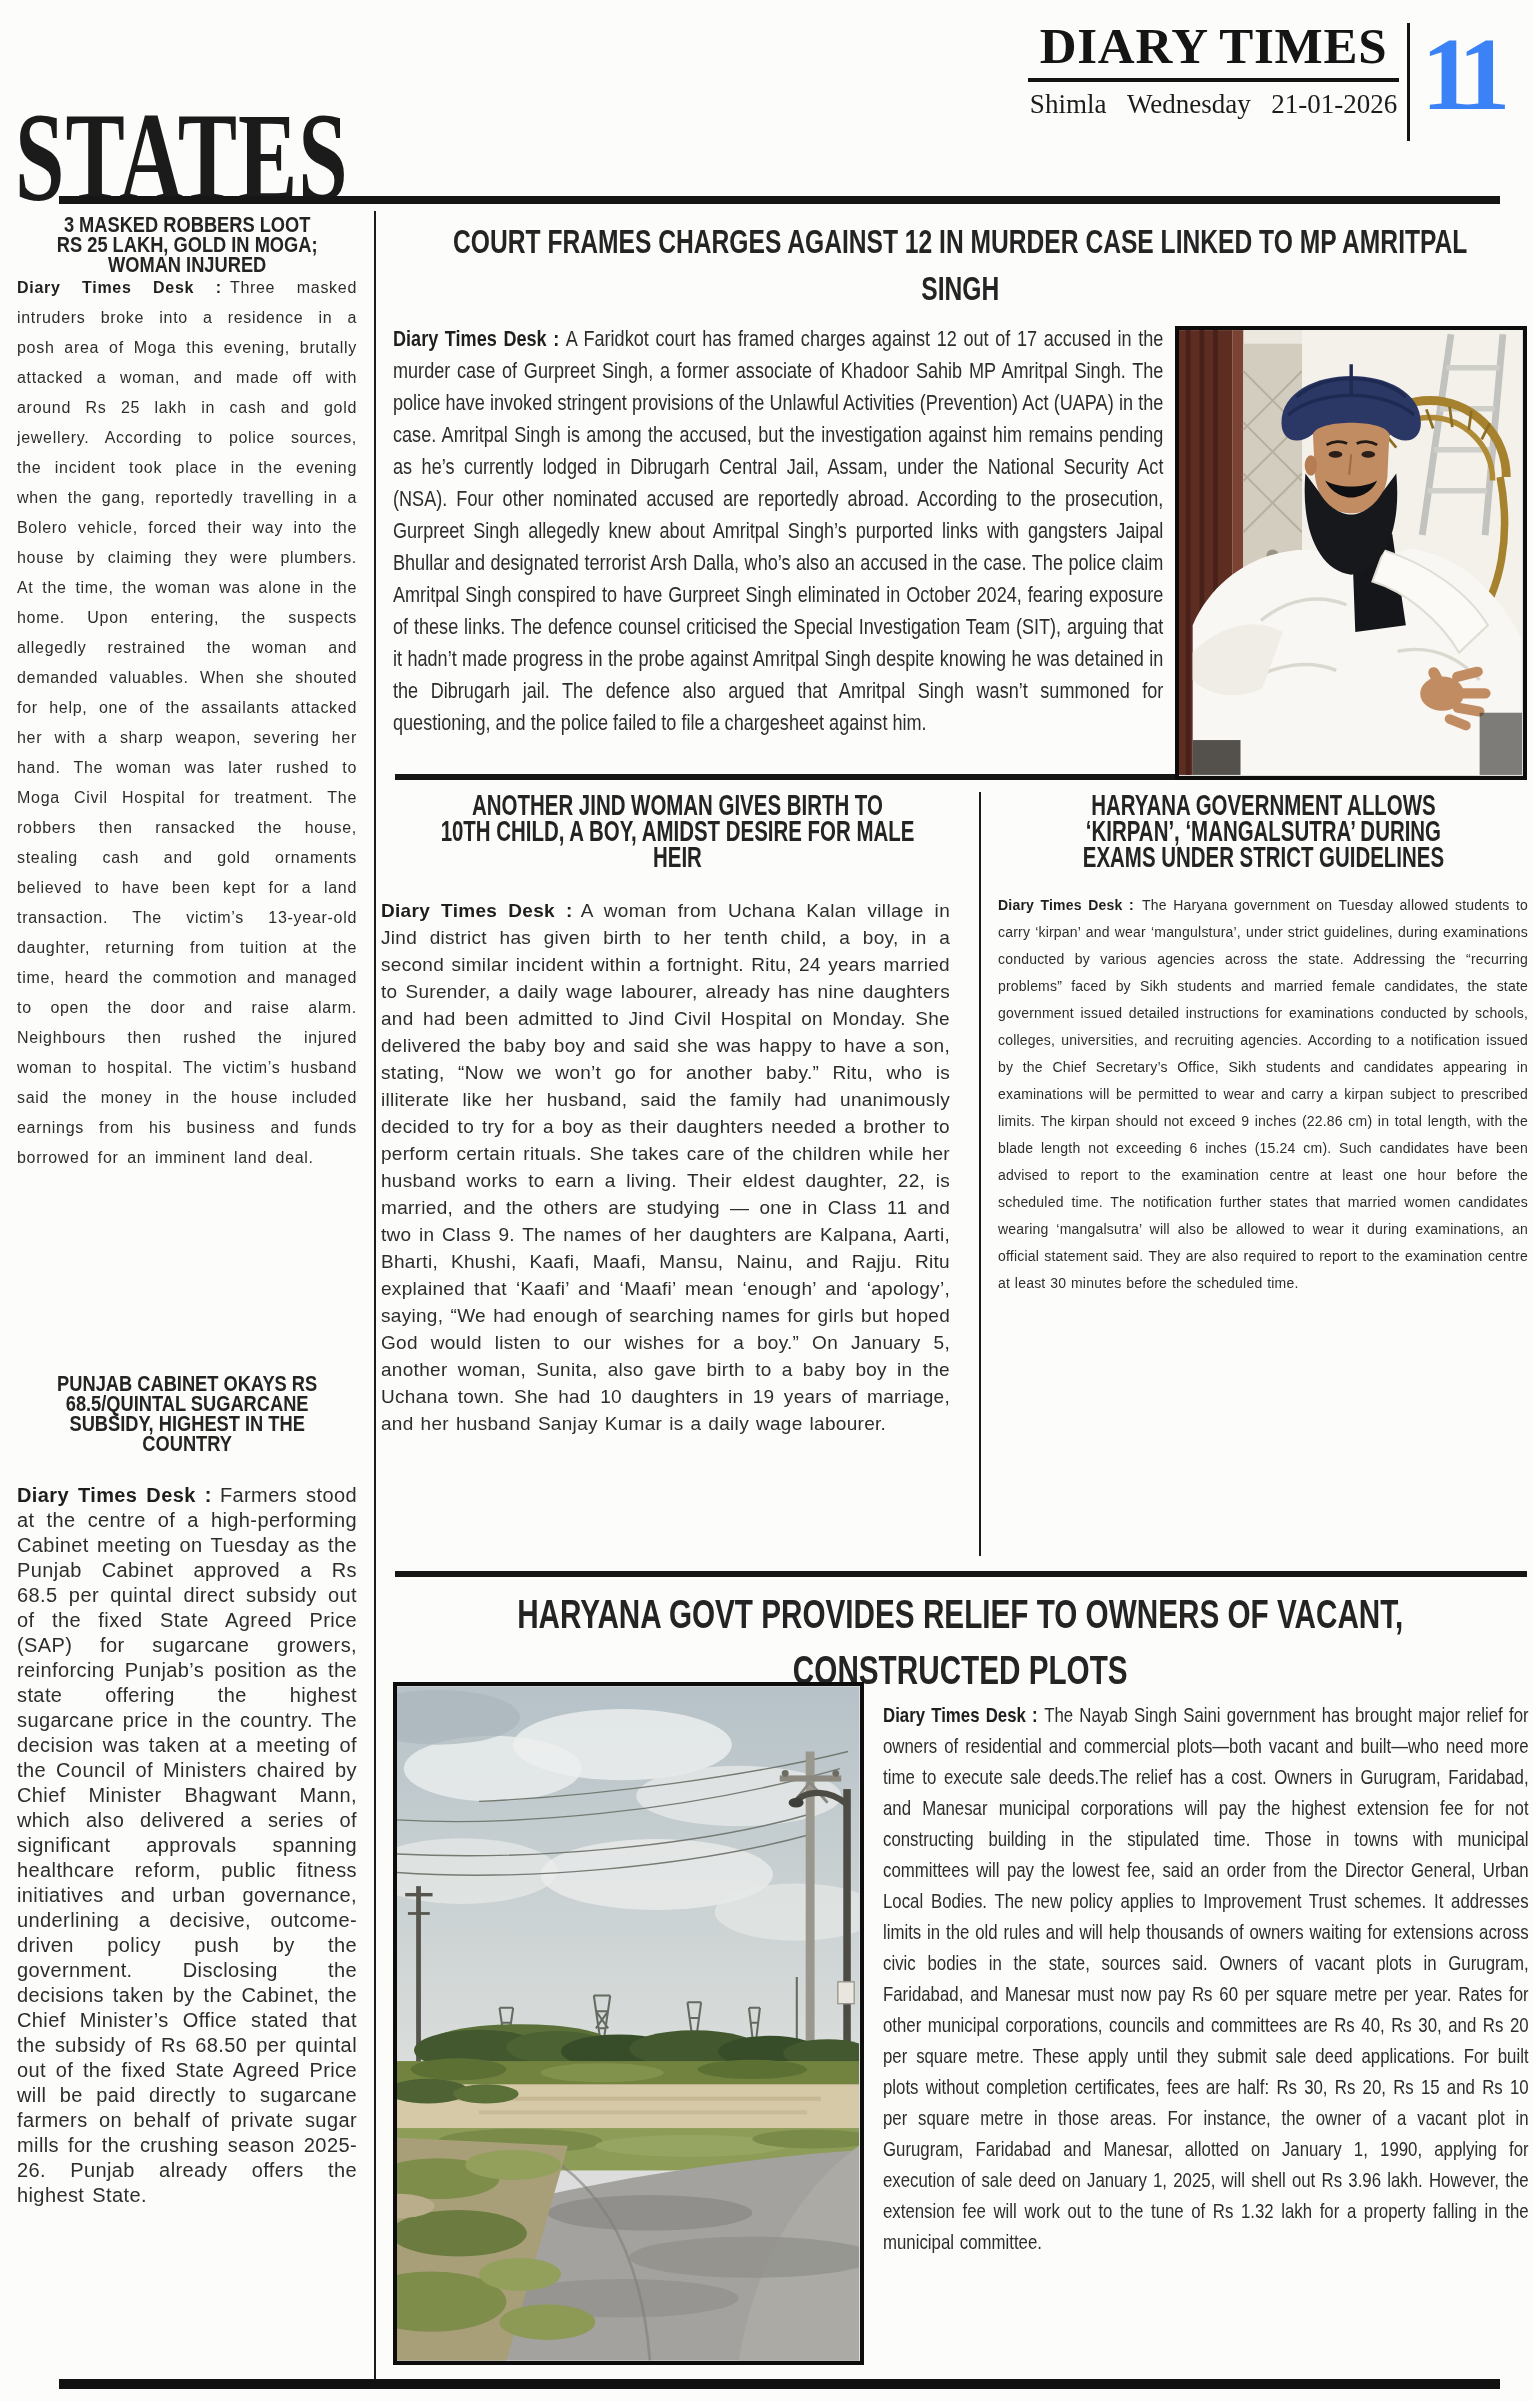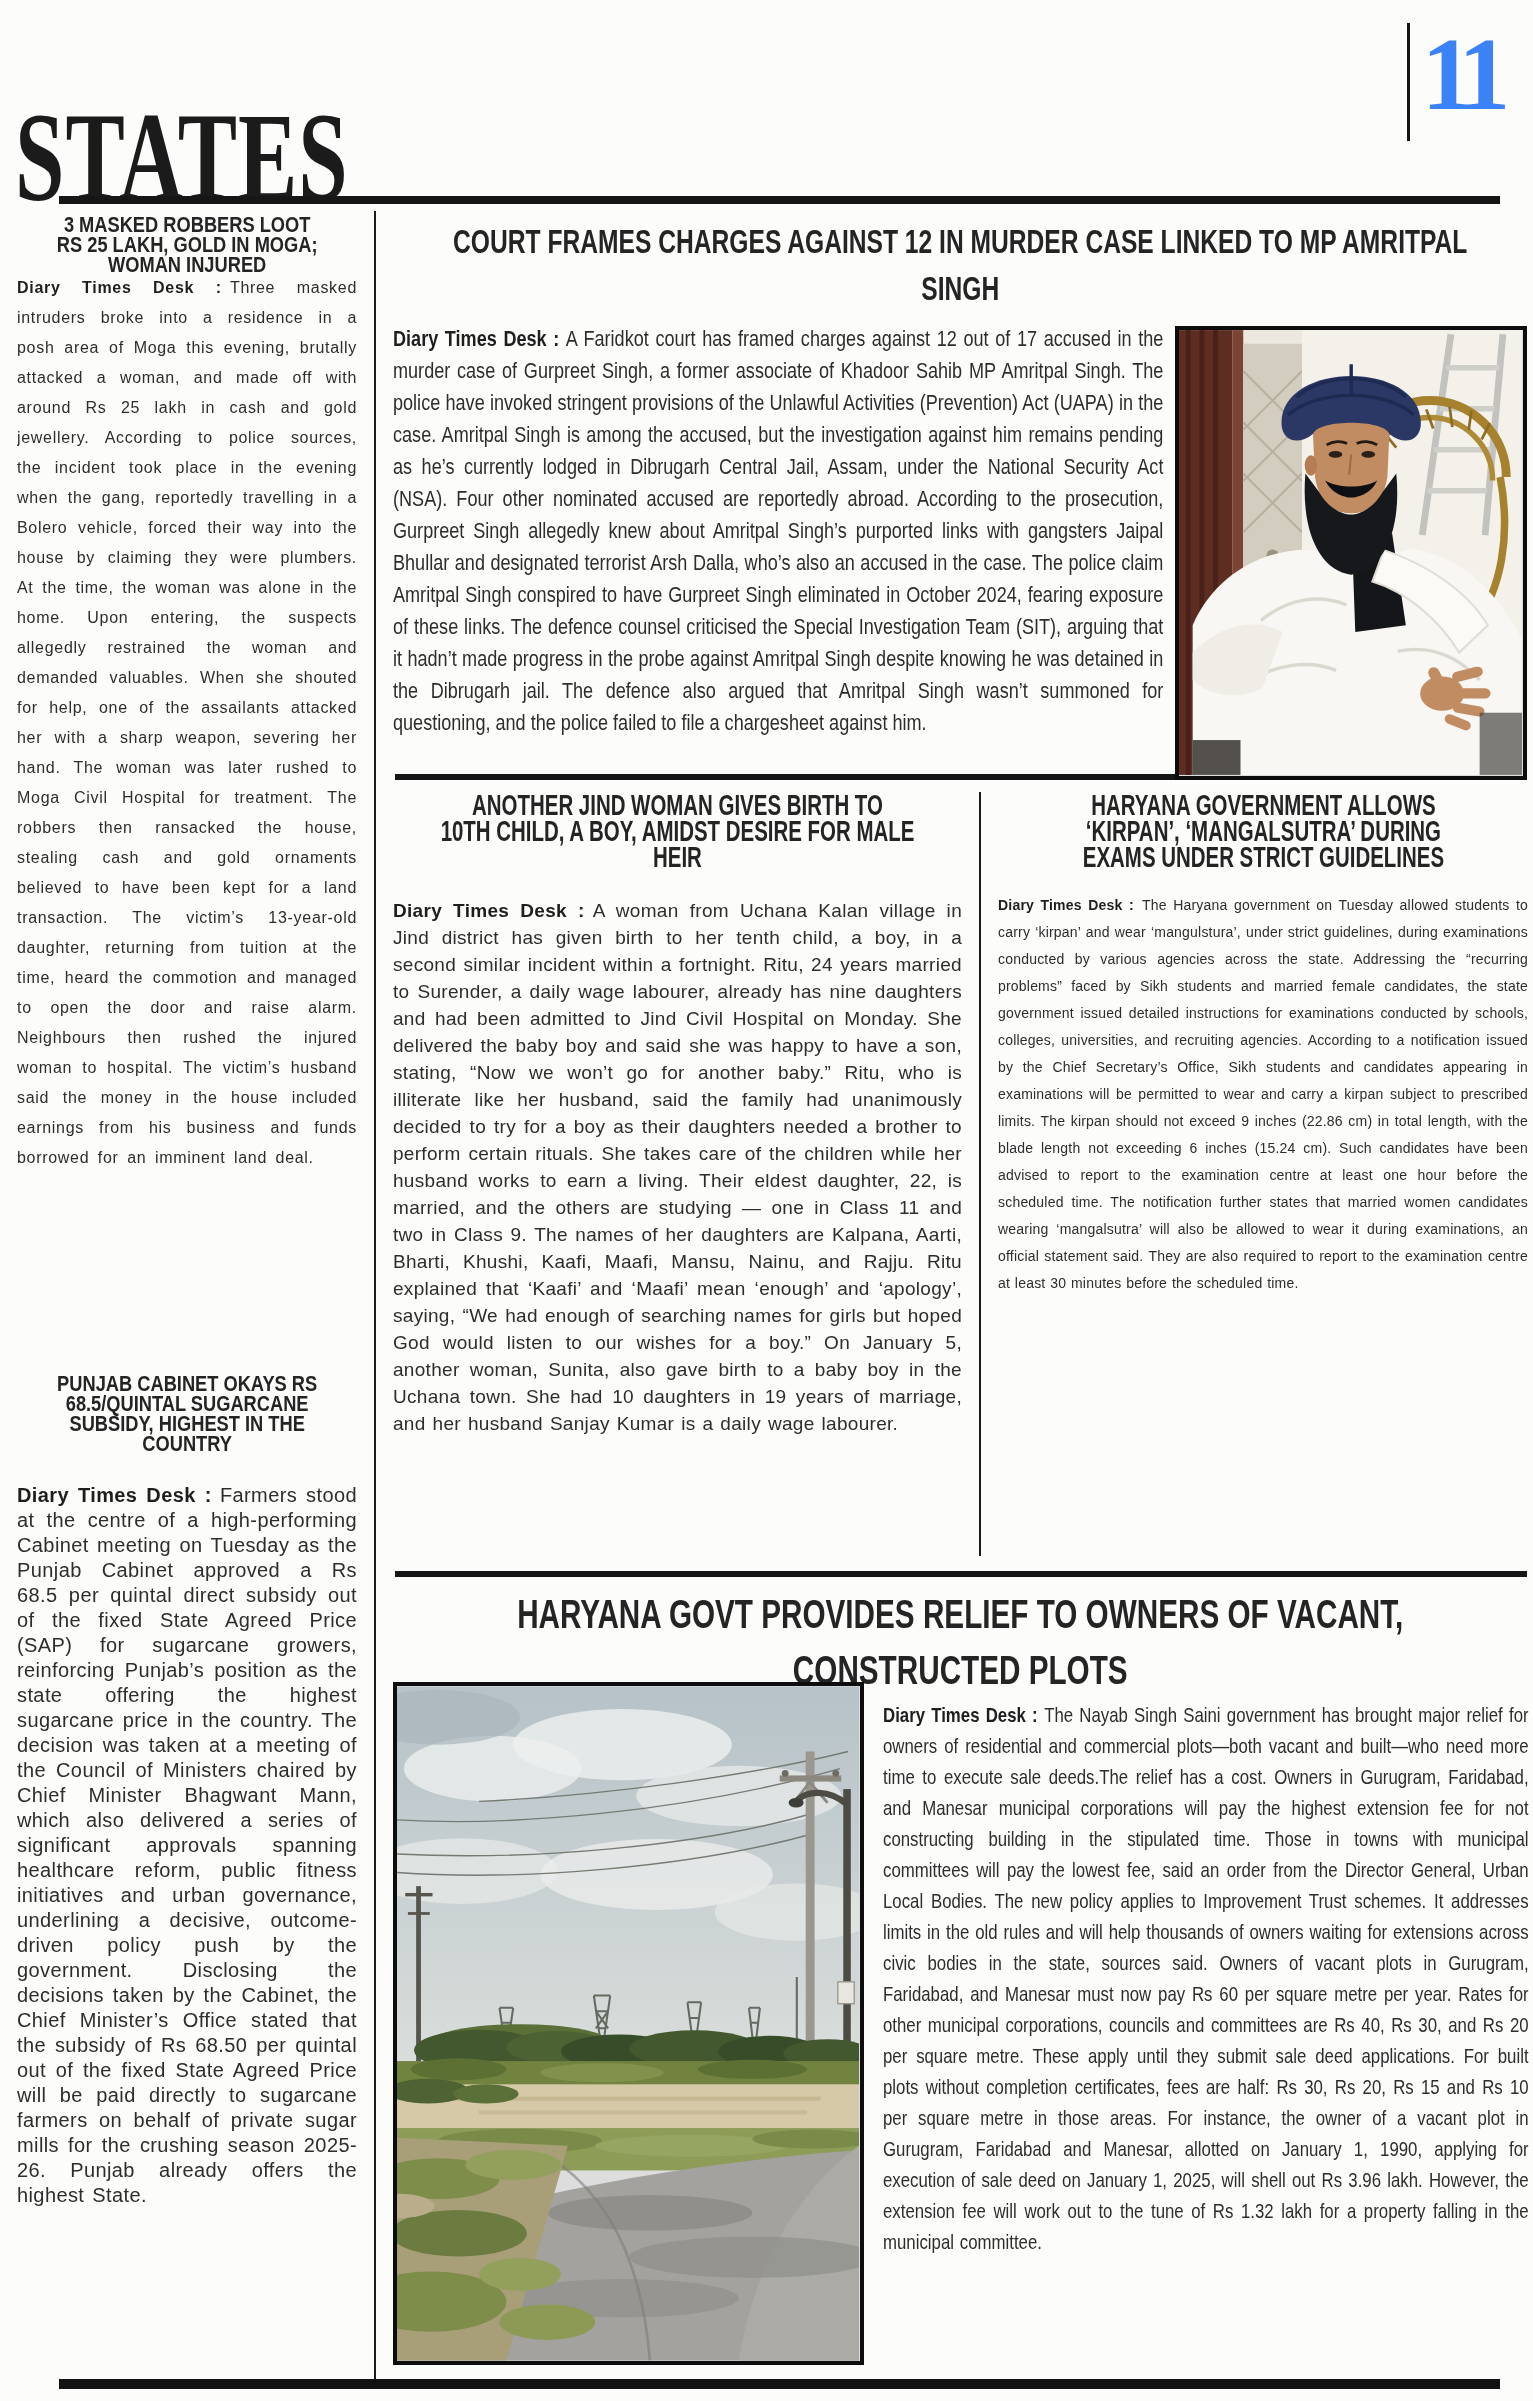--- a/index.html
+++ b/index.html
@@ -33,41 +33,50 @@
   #moga-headline{left:17px;top:215px;width:410px;font-size:22px;line-height:20px;transform:scaleX(.83);}
   #moga-body{left:17px;top:257px;width:340px;height:1095px;font-size:16px;line-height:30px;
      letter-spacing:0.7px;word-spacing:3.4px;}
   #punjab-headline{left:17px;top:1374px;width:410px;font-size:22px;line-height:20px;transform:scaleX(.83);}
   #punjab-body{left:17px;top:1463px;width:340px;height:910px;font-size:20px;line-height:25px;
      letter-spacing:0.4px;word-spacing:2.1px;}
   #court-headline{left:393px;top:218px;width:1567px;font-size:34px;line-height:47px;transform:scaleX(.724);}
   #court-body{left:393px;top:300px;width:963px;height:472px;font-size:22.6px;line-height:32px;
      transform:scaleX(.8);transform-origin:left top;}
   #jind-headline{left:393px;top:792px;width:807px;font-size:29px;line-height:26px;transform:scaleX(.705);}
-  #jind-body{left:393px;top:878px;width:569px;height:681px;font-size:19px;line-height:27px;
+  #jind-body{left:381px;top:878px;width:569px;height:681px;font-size:19px;line-height:27px;
      letter-spacing:0.3px;word-spacing:1.4px;}
   #kirpan-headline{left:998px;top:792px;width:753px;font-size:29px;line-height:26px;transform:scaleX(.705);}
   #kirpan-body{left:998px;top:878px;width:530px;height:681px;font-size:14px;line-height:27px;
      letter-spacing:0.2px;word-spacing:0.7px;}
   #plots-headline{left:393px;top:1586px;width:1567px;font-size:41px;line-height:56px;transform:scaleX(.724);}
   #plots-body{left:883px;top:1678px;width:807px;height:691px;font-size:21px;line-height:31px;
      word-spacing:1.4px;transform:scaleX(.8);transform-origin:left top;}
   
   .photo{border:4.1px solid #0d0d0d;box-sizing:border-box;background:#ddd;overflow:hidden;}
   #photo-amritpal{left:1175px;top:326px;width:352px;height:454px;}
   #photo-plots{left:393px;top:1682px;width:471px;height:683px;}
   .photo svg{display:block;}
 </style>
 </head>
 <body>
 
 <div id="page">
 
   <div class="abs" id="section-title">STATES</div>
 
+  <div class="abs" id="masthead-right">
+    <div id="paper-name">DIARY TIMES</div>
+    <div id="masthead-rule"></div>
+    <div id="dateline">
+      <span>Shimla</span>
+      <span>Wednesday</span>
+      <span>21-01-2026</span>
+    </div>
+  </div>
   <div class="abs" id="masthead-divider"></div>
   <div class="abs" id="page-number">11</div>
   <div class="abs" id="top-rule"></div>
 
   <div class="abs" id="v-divider-left"></div>
   <div class="abs" id="v-divider-mid"></div>
   <div class="abs" id="h-divider-court"></div>
   <div class="abs" id="h-divider-cols"></div>
   <div class="abs" id="bottom-rule"></div>
 

